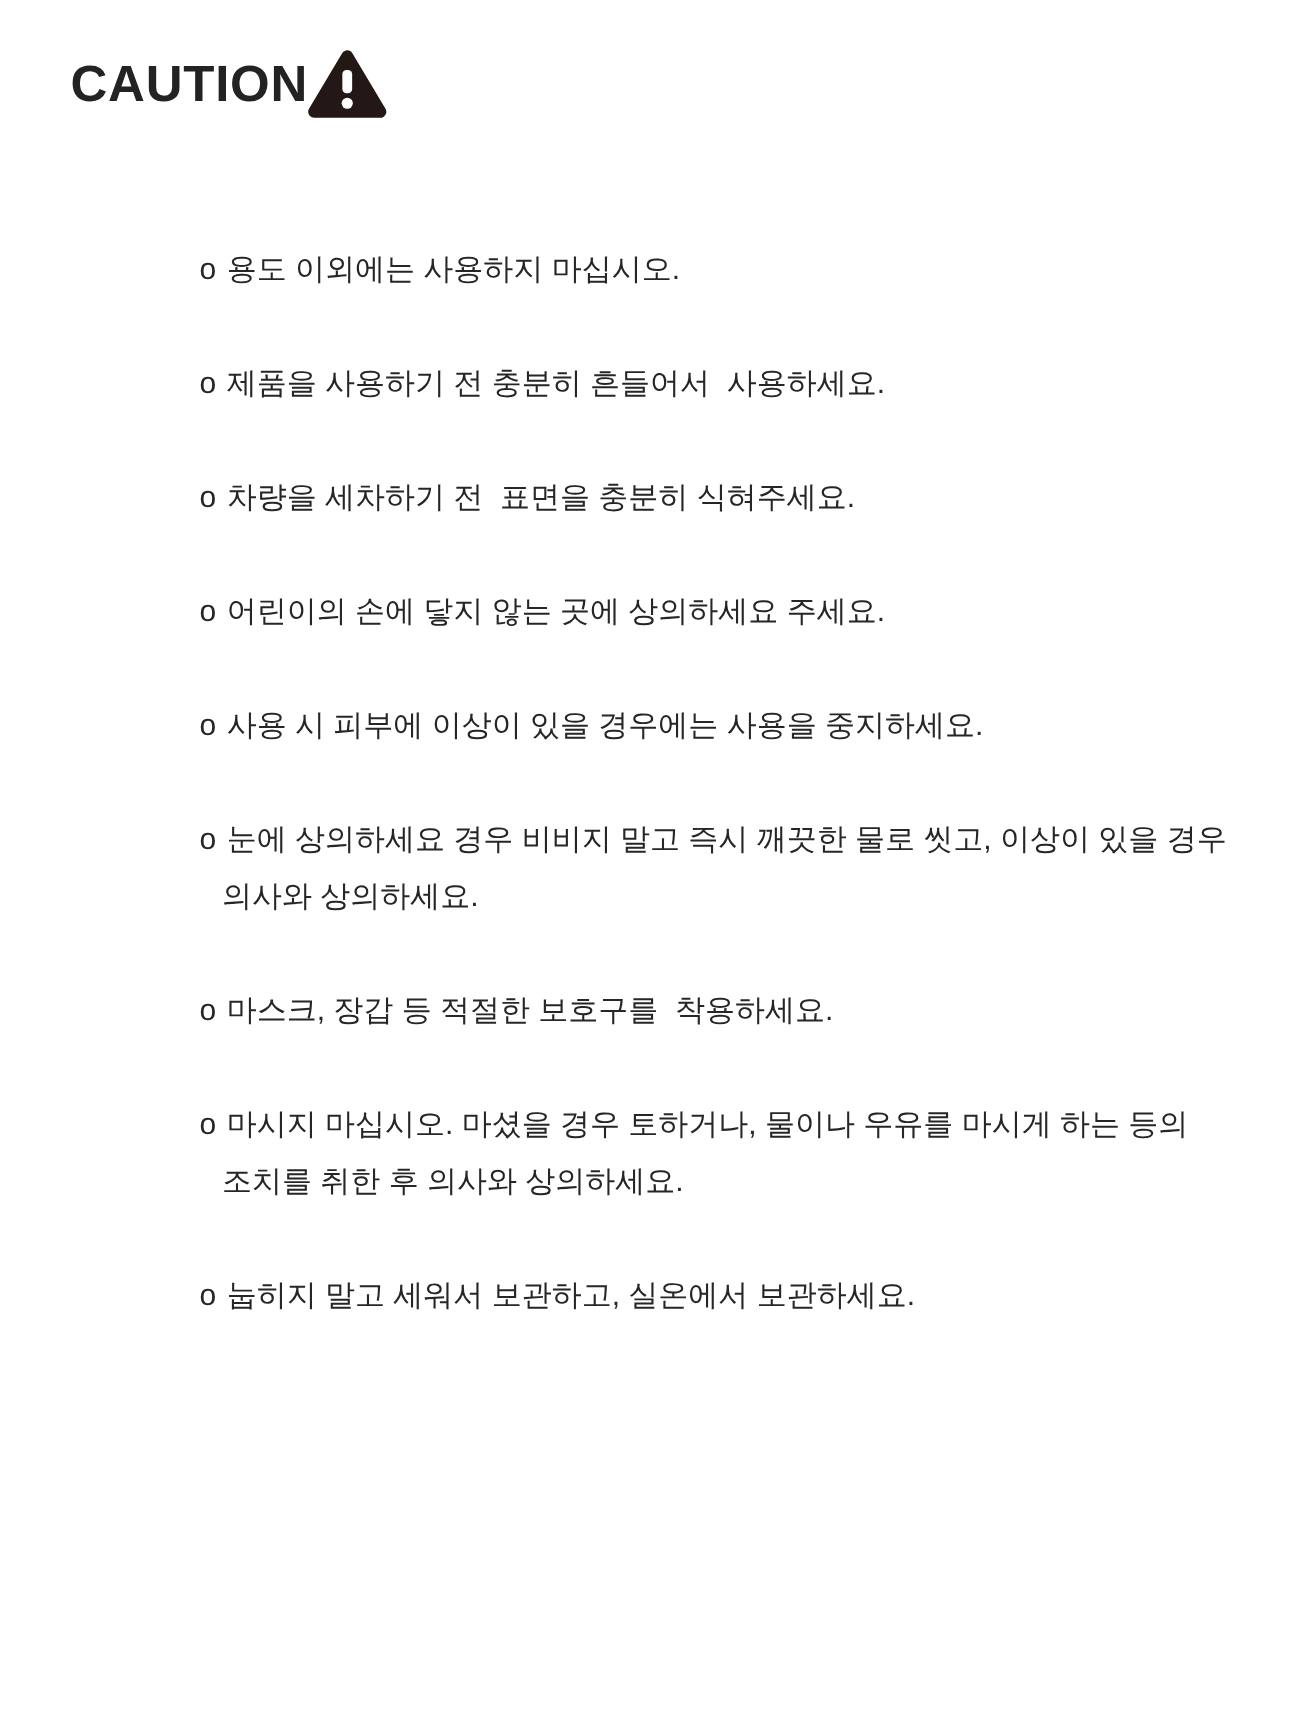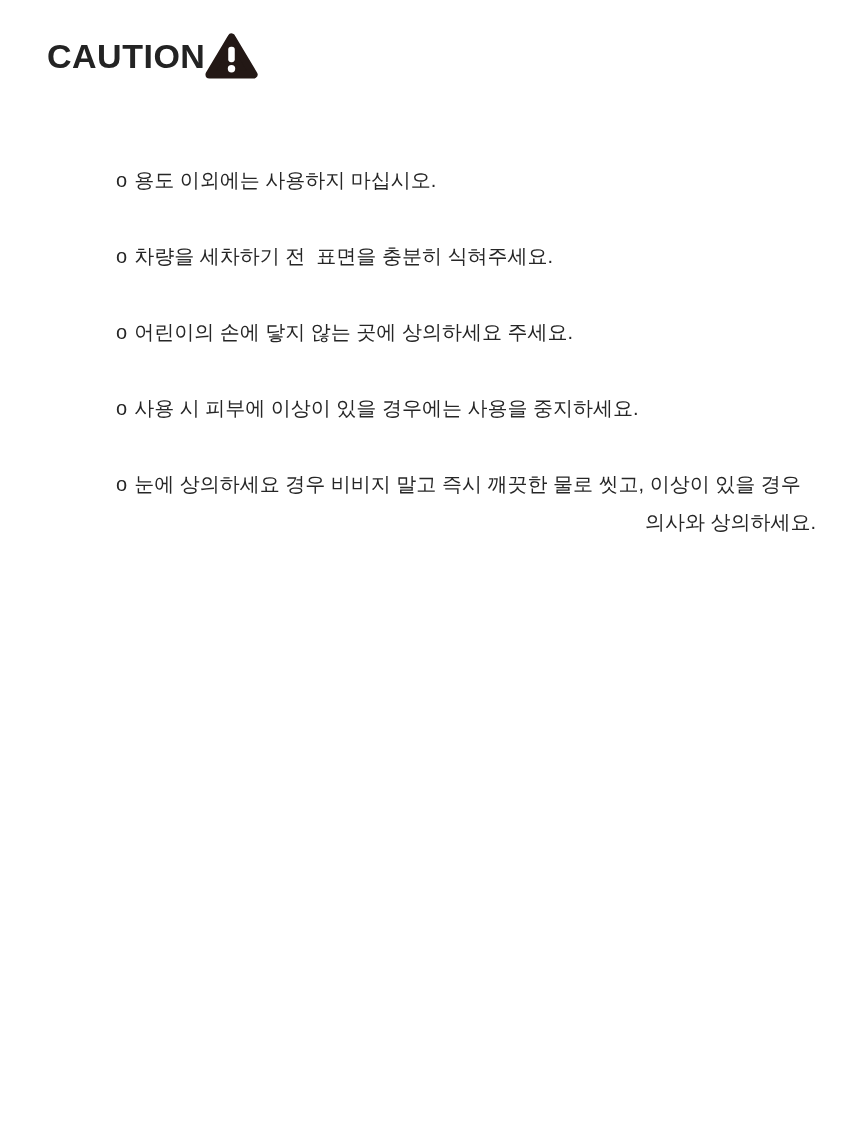--- a/index.html
+++ b/index.html
@@ -29,36 +29,35 @@
     color: #232323;
     line-height: 1;
   }
   .warn-icon {
     width: 53px;
     height: 52px;
     display: block;
   }
   .list {
     position: absolute;
-    left: 116px;
+    left: 133px;
     top: 161px;
     width: 700px;
     font-size: 20px;
     line-height: 38px;
     color: #262626;
   }
   .item {
     margin-bottom: 38px;
   }
   .line {
     white-space: pre-wrap;
   }
   .line.cont {
     padding-left: 15px;
-    text-align: right;
   }
   .marker {
     display: inline-block;
     margin-right: 7px;
   }
 </style>
 </head>
 <body>
 
 <div class="header">
@@ -71,35 +70,48 @@
     </svg>
   </span>
 </div>
 
 <div class="list">
 
   <div class="item">
     <div class="line"><span class="marker">o</span><span>용도 이외에는 사용하지 마십시오.</span></div>
   </div>
 
+  <div class="item">
+    <div class="line"><span class="marker">o</span><span>제품을 사용하기 전 충분히 흔들어서  사용하세요.</span></div>
+  </div>
 
   <div class="item">
     <div class="line"><span class="marker">o</span><span>차량을 세차하기 전  표면을 충분히 식혀주세요.</span></div>
   </div>
 
   <div class="item">
     <div class="line"><span class="marker">o</span><span>어린이의 손에 닿지 않는 곳에 상의하세요 주세요.</span></div>
   </div>
 
   <div class="item">
     <div class="line"><span class="marker">o</span><span>사용 시 피부에 이상이 있을 경우에는 사용을 중지하세요.</span></div>
   </div>
 
   <div class="item">
     <div class="line"><span class="marker">o</span><span>눈에 상의하세요 경우 비비지 말고 즉시 깨끗한 물로 씻고, 이상이 있을 경우</span></div>
     <div class="line cont">의사와 상의하세요.</div>
   </div>
 
+  <div class="item">
+    <div class="line"><span class="marker">o</span><span>마스크, 장갑 등 적절한 보호구를  착용하세요.</span></div>
+  </div>
 
+  <div class="item">
+    <div class="line"><span class="marker">o</span><span>마시지 마십시오. 마셨을 경우 토하거나, 물이나 우유를 마시게 하는 등의</span></div>
+    <div class="line cont">조치를 취한 후 의사와 상의하세요.</div>
+  </div>
 
+  <div class="item">
+    <div class="line"><span class="marker">o</span><span>눕히지 말고 세워서 보관하고, 실온에서 보관하세요.</span></div>
+  </div>
 
 
 </div>
 
 </body></html>

